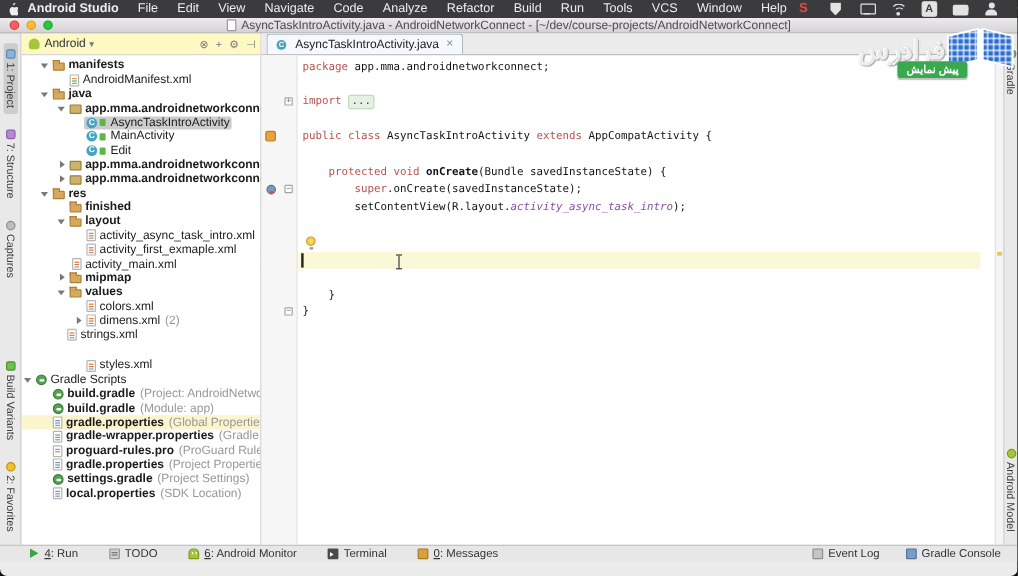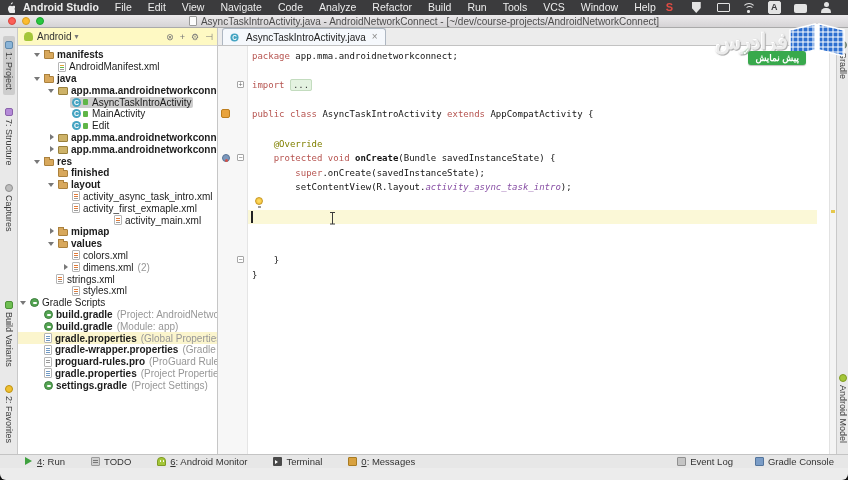--- a/index.html
+++ b/index.html
@@ -356,21 +356,21 @@
                 <span class="tlabel">activity_async_task_intro.xml</span>
               </span>
             </div>
             <div class="tree-row" style="padding-left: 44px;">
               <span class="arr"></span>
               <span class="twrap">
                 <span class="ti ti-xml"></span>
                 <span class="tlabel">activity_first_exmaple.xml</span>
               </span>
             </div>
-            <div class="tree-row" style="padding-left: 44px; gap: 42px;">
+            <div class="tree-row" style="padding-left: 32px;">
               <span class="arr"></span>
               <span class="twrap">
                 <span class="ti ti-xml"></span>
                 <span class="tlabel">activity_main.xml</span>
               </span>
             </div>
             <div class="tree-row" style="padding-left: 30px;">
               <span class="arr arr-right"></span>
               <span class="twrap">
                 <span class="ti ti-folder"></span>
@@ -399,21 +399,21 @@
                 <span class="tsuffix">(2)</span>
               </span>
             </div>
             <div class="tree-row" style="padding-left: 28px;">
               <span class="arr"></span>
               <span class="twrap">
                 <span class="ti ti-xml"></span>
                 <span class="tlabel">strings.xml</span>
               </span>
             </div>
-            <div class="tree-row" style="padding-left: 44px;">
+            <div class="tree-row" style="padding-left: 44px; margin-top: 14px;">
               <span class="arr"></span>
               <span class="twrap">
                 <span class="ti ti-xml"></span>
                 <span class="tlabel">styles.xml</span>
               </span>
             </div>
             <div class="tree-row" style="padding-left: 2px;">
               <span class="arr arr-down"></span>
               <span class="twrap">
                 <span class="ti ti-gradle"></span>
@@ -467,20 +467,28 @@
                 <span class="tlabel b">gradle.properties</span>
                 <span class="tsuffix">(Project Properties)</span>
               </span>
             </div>
             <div class="tree-row" style="padding-left: 16px;">
               <span class="arr"></span>
               <span class="twrap">
                 <span class="ti ti-gradle"></span>
                 <span class="tlabel b">settings.gradle</span>
                 <span class="tsuffix">(Project Settings)</span>
+              </span>
+            </div>
+            <div class="tree-row" style="padding-left: 16px;">
+              <span class="arr"></span>
+              <span class="twrap">
+                <span class="ti ti-props"></span>
+                <span class="tlabel b">local.properties</span>
+                <span class="tsuffix">(SDK Location)</span>
               </span>
             </div>
           </div>
       </div>
 
       <div class="editor">
         <div class="tabbar">
           <div class="tab">
             <span class="ti ti-class"></span>
             <span>AsyncTaskIntroActivity.java</span>
@@ -497,21 +505,20 @@
                 <span class="gicon-ovr" style="top: 108.2px;"></span>
                 <span class="foldbox" style="top: 210.4px;">−</span>
               </div>
             <div class="code-lines">
                 <div class="code-line"><span class="c-kw">package</span><span class="c-pl"> app.mma.androidnetworkconnect;</span></div>
                 <div class="code-line"></div>
                 <div class="code-line"><span class="c-kw">import</span><span class="c-pl"> </span><span class="c-fold">...</span></div>
                 <div class="code-line"></div>
                 <div class="code-line"><span class="c-kw">public class</span><span class="c-pl"> AsyncTaskIntroActivity </span><span class="c-kw">extends</span><span class="c-pl"> AppCompatActivity {</span></div>
                 <div class="code-line"></div>
-                <div class="code-line"><span class="c-pl">    </span><span class="c-ann">@Override</span></div>
                 <div class="code-line"><span class="c-pl">    </span><span class="c-kw">protected void</span><span class="c-pl"> </span><span class="c-m">onCreate</span><span class="c-pl">(Bundle savedInstanceState) {</span></div>
                 <div class="code-line"><span class="c-pl">        </span><span class="c-kw">super</span><span class="c-pl">.onCreate(savedInstanceState);</span></div>
                 <div class="code-line"><span class="c-pl">        setContentView(R.layout.</span><span class="c-res">activity_async_task_intro</span><span class="c-pl">);</span></div>
                 <div class="code-line"></div>
                 <div class="code-line"></div>
                 <div class="code-line"></div>
                 <div class="code-line"></div>
                 <div class="code-line"><span class="c-pl">    }</span></div>
                 <div class="code-line"><span class="c-pl">}</span></div>
               </div>

